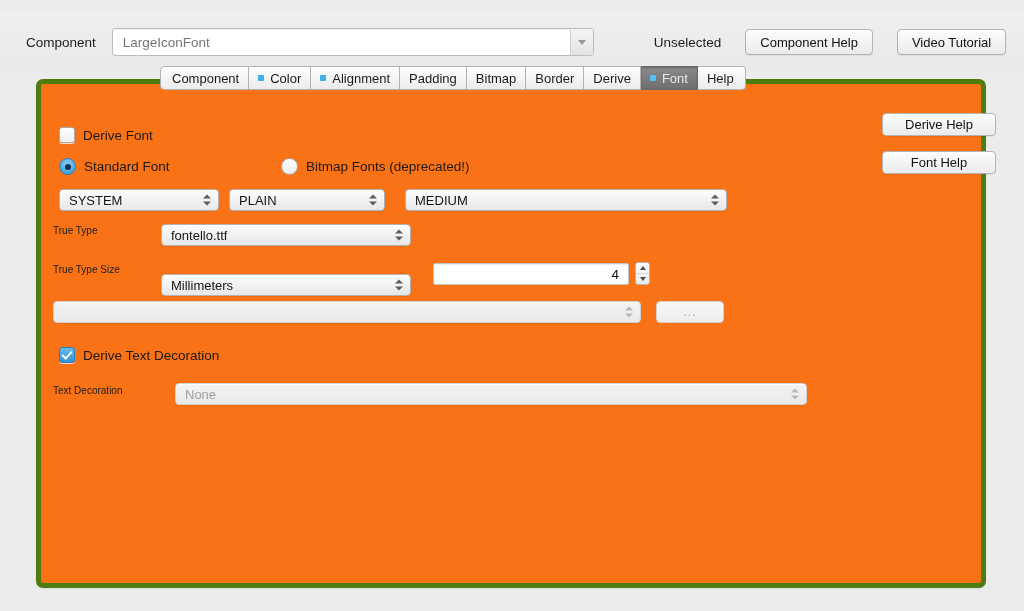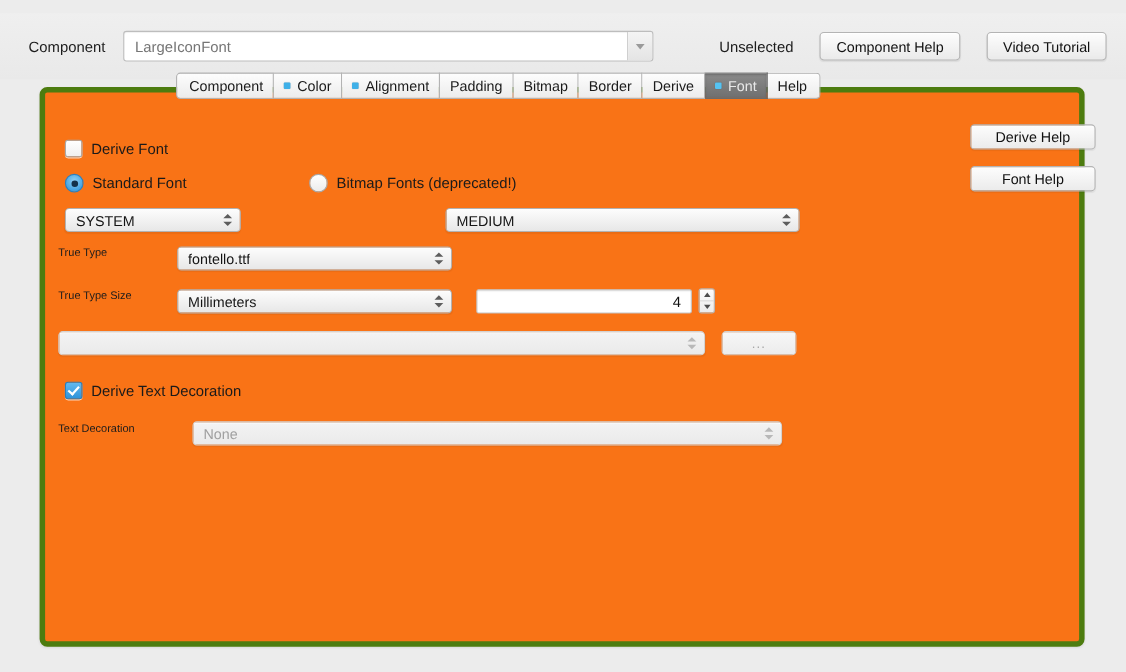--- a/index.html
+++ b/index.html
@@ -406,20 +406,27 @@
     <span class="ctl-text">Bitmap Fonts (deprecated!)</span>
   </div>
 
   <div class="select" style="position:absolute; left:18px; top:105px; width:160px;">
     <span class="sel-text">SYSTEM</span>
     <span class="sel-arrows">
         <i class="up"></i>
         <i class="dn"></i>
       </span>
   </div>
+  <div class="select" style="position:absolute; left:188px; top:105px; width:156px;">
+    <span class="sel-text">PLAIN</span>
+    <span class="sel-arrows">
+        <i class="up"></i>
+        <i class="dn"></i>
+      </span>
+  </div>
   <div class="select" style="position:absolute; left:364px; top:105px; width:322px;">
     <span class="sel-text">MEDIUM</span>
     <span class="sel-arrows">
         <i class="up"></i>
         <i class="dn"></i>
       </span>
   </div>
 
   <div class="row" style="left:12px; top:141px;">
     <span class="form-label">True Type</span>
@@ -428,21 +435,21 @@
     <span class="sel-text">fontello.ttf</span>
     <span class="sel-arrows">
         <i class="up"></i>
         <i class="dn"></i>
       </span>
   </div>
 
   <div class="row" style="left:12px; top:180px;">
     <span class="form-label">True Type Size</span>
   </div>
-  <div class="select" style="position:absolute; left:120px; top:179px; width:250px;">
+  <div class="select" style="position:absolute; left:120px; top:190px; width:250px;">
     <span class="sel-text">Millimeters</span>
     <span class="sel-arrows">
         <i class="up"></i>
         <i class="dn"></i>
       </span>
   </div>
   <div class="textfield" style="position:absolute; left:392px; top:179px; width:196px;">
     <input type="text" value="4" style="">
   </div>
   <div class="spinner" style="position:absolute; left:594px; top:178px;">
@@ -464,21 +471,21 @@
   <div class="ellipsis-btn" style="position:absolute; left:615px; top:217px;">...</div>
 
   <div class="row" style="left:18px; top:263px;">
     <span class="checkbox checked"></span>
     <span class="ctl-text">Derive Text Decoration</span>
   </div>
 
   <div class="row" style="left:12px; top:301px;">
     <span class="form-label">Text Decoration</span>
   </div>
-  <div class="select disabled" style="position:absolute; left:134px; top:299px; width:536px;">
+  <div class="select disabled" style="position:absolute; left:134px; top:299px; width:632px;">
     <span class="sel-text">None</span>
     <span class="sel-arrows">
         <i class="up"></i>
         <i class="dn"></i>
       </span>
   </div>
 
   <div class="help-btn" style="left:841px; top:29px;">Derive Help</div>
   <div class="help-btn" style="left:841px; top:67px;">Font Help</div>
 

